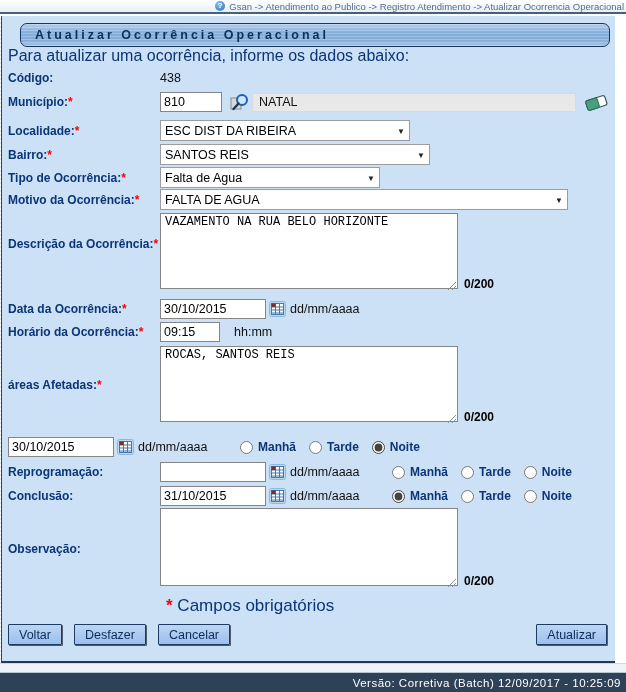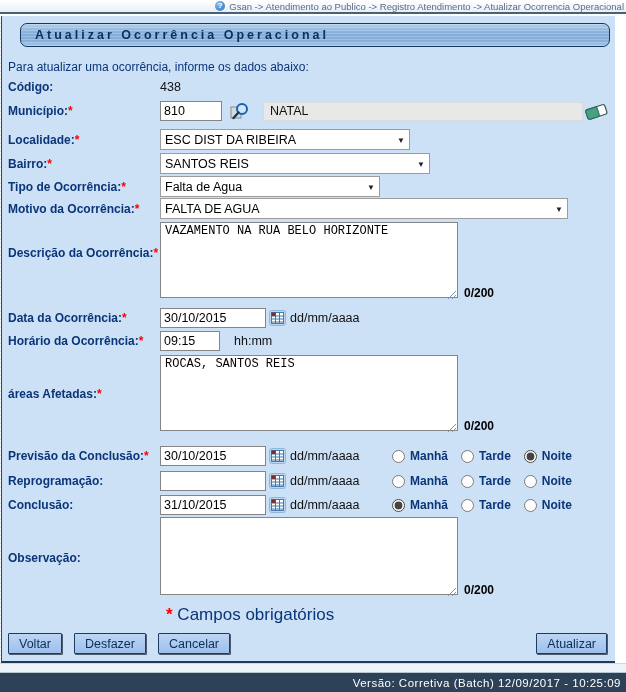--- a/index.html
+++ b/index.html
@@ -34,21 +34,21 @@
               color:#0e2f57; font-size:12.5px; font-weight:bold; letter-spacing:3px;
               background:
                 repeating-linear-gradient(180deg, rgba(255,255,255,.22) 0 1px, rgba(255,255,255,0) 1px 3px),
                 linear-gradient(180deg,#b0cded 0%,#85aeda 40%,#85aeda 75%,#a5c4e8 100%); }
 
   .form { padding:0 4px 0 6px; }
   .row { display:flex; align-items:center; }
   .row.top { align-items:flex-start; }
   .lab { flex:0 0 152px; font-size:12px; font-weight:bold; color:#0a3578; line-height:14px; }
   .req { color:#f00; }
-  .intro { margin-top:13px; font-size:12px; color:#0a3578; padding-left:0px; }
+  .intro { font-size:16px; color:#0a3578; padding-left:0px; }
 
   .val { font-size:12.5px; color:#111; }
   input.tx { height:20px; border:1px solid #858585; background:#fff; font-size:12.5px;
              font-family:"Liberation Sans",sans-serif; padding:0 3px; color:#000; }
   .ro-box { height:19px; background:#e8e8e8; border:1px solid #dadada;
             display:flex; align-items:center; padding-left:6px; font-size:12.5px; color:#111; }
 
   .sel { height:21px; background:#fff; border:1px solid #9c9c9c; position:relative;
          display:flex; align-items:center; padding:0 18px 0 4px; font-size:12.5px; color:#000;
          white-space:nowrap; overflow:hidden; }
@@ -128,21 +128,21 @@
     <div class="row mt6">
       <span class="lab"><span>Município:</span><span class="req">*</span></span>
       <input class="tx" style="width: 62px;" value="810">
       <span class="ml8" style="line-height:0">
         <svg width="20" height="19" viewBox="0 0 20 19">
           <rect x="1" y="5" width="10" height="11" fill="#d9d9d9" stroke="#8a8a8a"></rect>
           <circle cx="12" cy="7" r="5" fill="#cfe6fa" stroke="#1a62b0" stroke-width="2"></circle>
           <line x1="8.5" y1="10.5" x2="3.5" y2="16" stroke="#123a5e" stroke-width="2.4" stroke-linecap="round"></line>
         </svg>
       </span>
-      <div class="ro-box" style="width:324px; margin-left:13px">NATAL</div>
+      <div class="ro-box" style="width:324px; margin-left:2px">NATAL</div>
       <span class="mlauto" style="line-height:0; margin-right:2px">
         <svg width="26" height="22" viewBox="0 0 26 22">
           <g transform="rotate(-18 13 11)">
             <rect x="3" y="7" width="20" height="10" rx="2" fill="#ffffff" stroke="#3a5a52" stroke-width="1.2"></rect>
             <path d="M5 7 h8 a2 2 0 0 1 2 2 v6 a2 2 0 0 1 -2 2 h-8 a2 2 0 0 1 -2 -2 v-6 a2 2 0 0 1 2 -2 z" fill="#47a181" stroke="#2f6a55" stroke-width="1"></path>
           </g>
         </svg>
       </span>
     </div>
 
@@ -210,21 +210,20 @@
     <div class="row top mt4">
       <span class="lab" style="padding-top:32px"><span>áreas Afetadas:</span><span class="req">*</span></span>
       <span class="ta-wrap">
         <textarea class="ta" style="">ROCAS, SANTOS REIS</textarea>
         <span class="grip"></span>
       </span>
       <span class="counter">0/200</span>
     </div>
 
     <div class="row mt11">
-      <span class="lab"><span>Previsão da Conclusão:</span><span class="req">*</span></span>
       <input class="tx" style="width: 106px;" value="30/10/2015">
       <span class="cal">
         <svg width="17" height="16" viewBox="0 0 17 16">
           <rect x="0.5" y="0.5" width="16" height="15" rx="2" fill="#bcd8f0" stroke="#8fb6dd"></rect>
           <rect x="2.5" y="2.5" width="12" height="11" fill="#ffffff" stroke="#4477aa"></rect>
           <path d="M2.5 6 h12 M2.5 9 h12 M2.5 12 h12 M6.5 2.5 v11 M10.5 2.5 v11" stroke="#4477aa" stroke-width="1" fill="none"></path>
           <rect x="2.5" y="2.5" width="4" height="3.5" fill="#7a3028"></rect>
         </svg>
       </span>
       <span class="hint fixed">dd/mm/aaaa</span>

